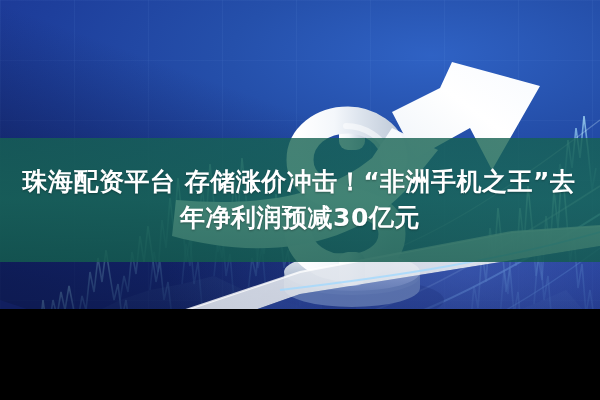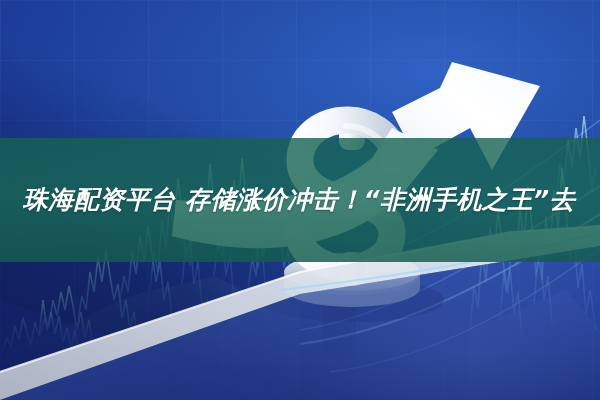--- a/index.html
+++ b/index.html
@@ -1,20 +1,19 @@
 <!DOCTYPE html>
 <html><head>
 <meta charset="utf-8">
 <style>
   html,body{margin:0;padding:0;background:#000;}
   #stage{
-    position:relative;width:600px;height:400px;overflow:hidden;
+    position:relative;width:600px;height:309px;overflow:hidden;
     font-family:"DejaVu Sans","Liberation Sans",sans-serif;
     background:#ec4899;
-    font-style:italic;
   }
   .layer{position:absolute;inset:0;}
 
   
   .bg-base{
     background:
       radial-gradient(120% 90% at 72% 18%, #2f62c4 0%, #2550ab 28%, #1e3f9c 55%, #1b3390 78%, #172b80 100%);
   }
   
   .bg-grid{
@@ -212,15 +211,16 @@
 
     <path d="M0 400 L300 294 L600 246 L600 400 Z" fill="url(#gRampFace)"></path>
 
     <path d="M280 290 C 400 276, 500 260, 600 232" fill="none" stroke="#9fd8ff" stroke-width="1.8" opacity=".75"></path>
   </svg>
 
   <div class="green-band"></div>
 
   <div class="headline">
     <div class="line line-1">珠海配资平台 存储涨价冲击！“非洲手机之王”去</div>
+    <div class="line line-2">年净利润预减30亿元</div>
   </div>
 
 </div>
 
 </body></html>

